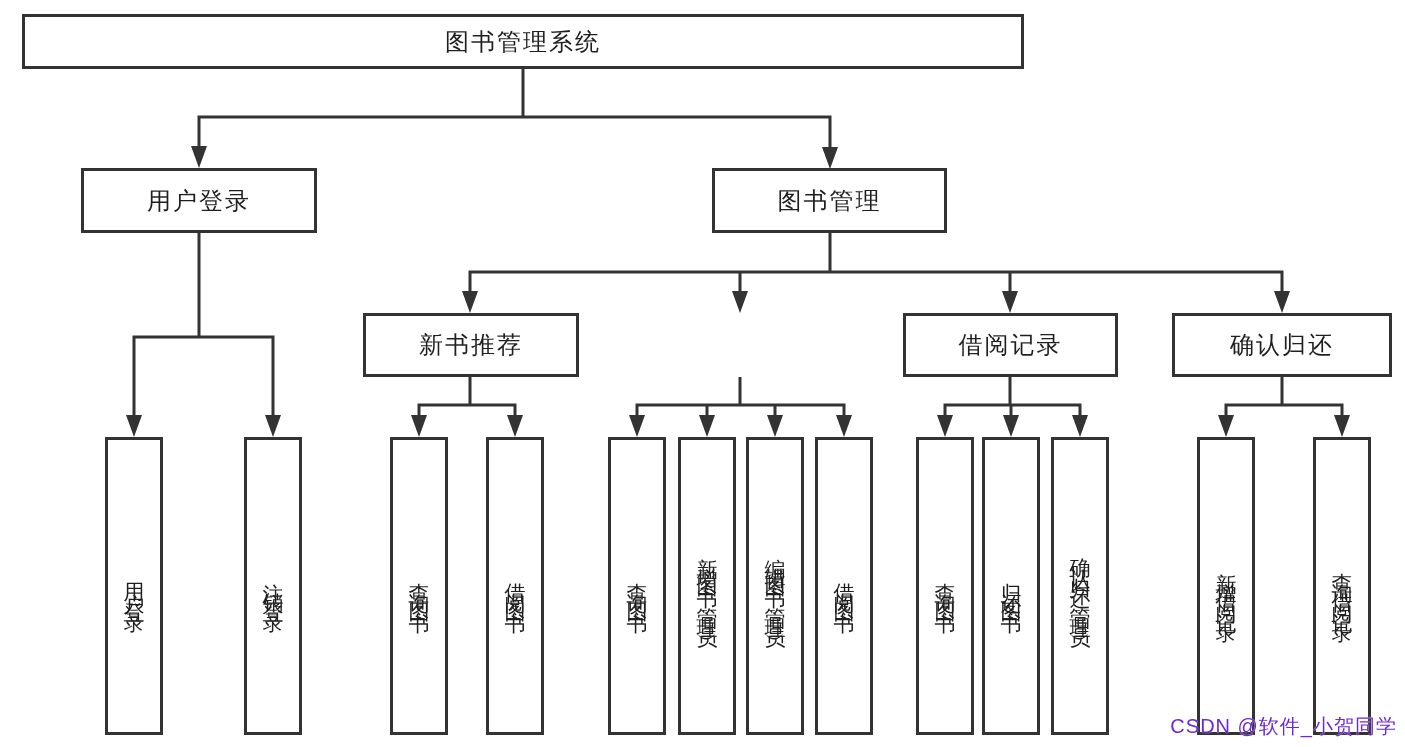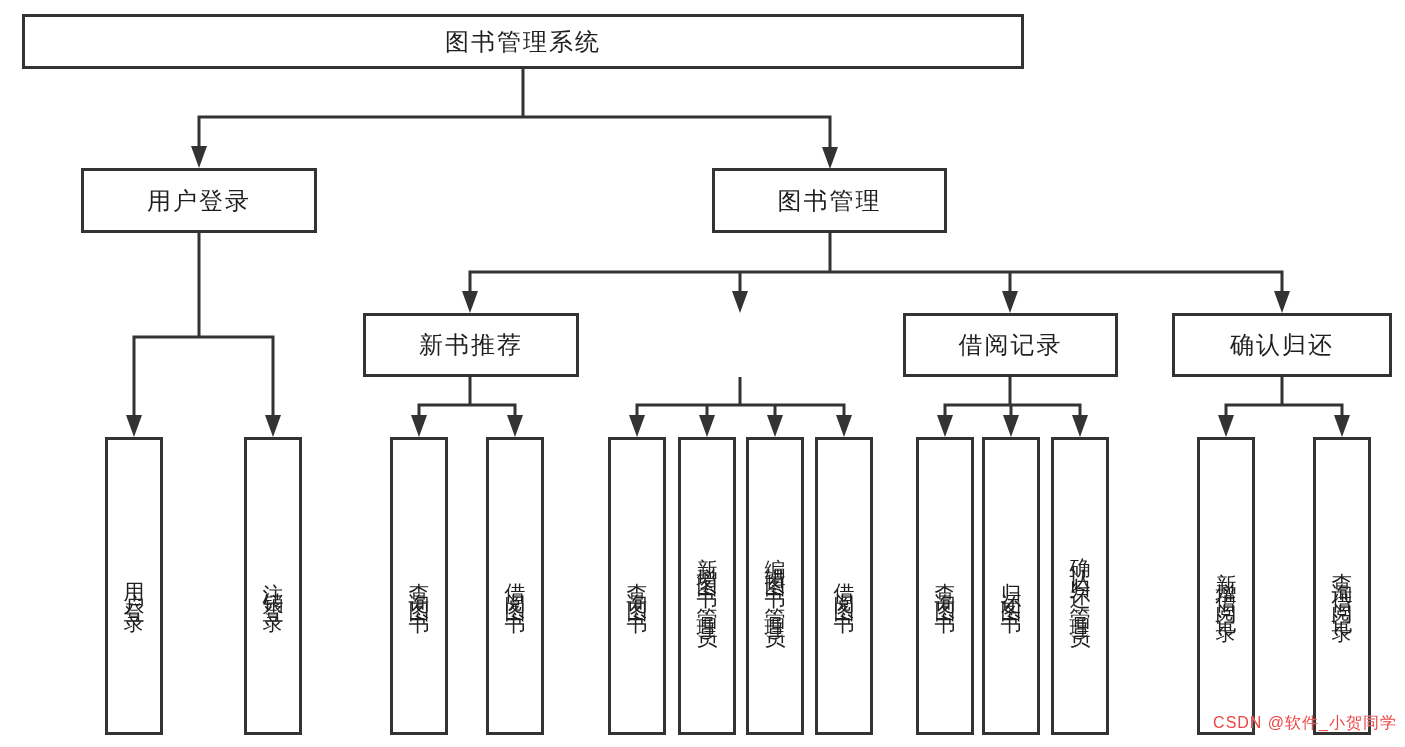--- a/index.html
+++ b/index.html
@@ -50,22 +50,22 @@
   }
   .vnode span {
     writing-mode: vertical-rl;
     letter-spacing: 10px;
     white-space: nowrap;
   }
   .watermark {
     position: absolute;
     right: 8px;
     top: 713px;
-    font-size: 16px;
-    color: #ef4444;
+    font-size: 20px;
+    color: #6d28d9;
     letter-spacing: 1px;
     z-index: 5;
     text-shadow: 0 0 1px #ffffff;
   }
 </style>
 </head>
 <body>
 
 <div class="canvas">
 

